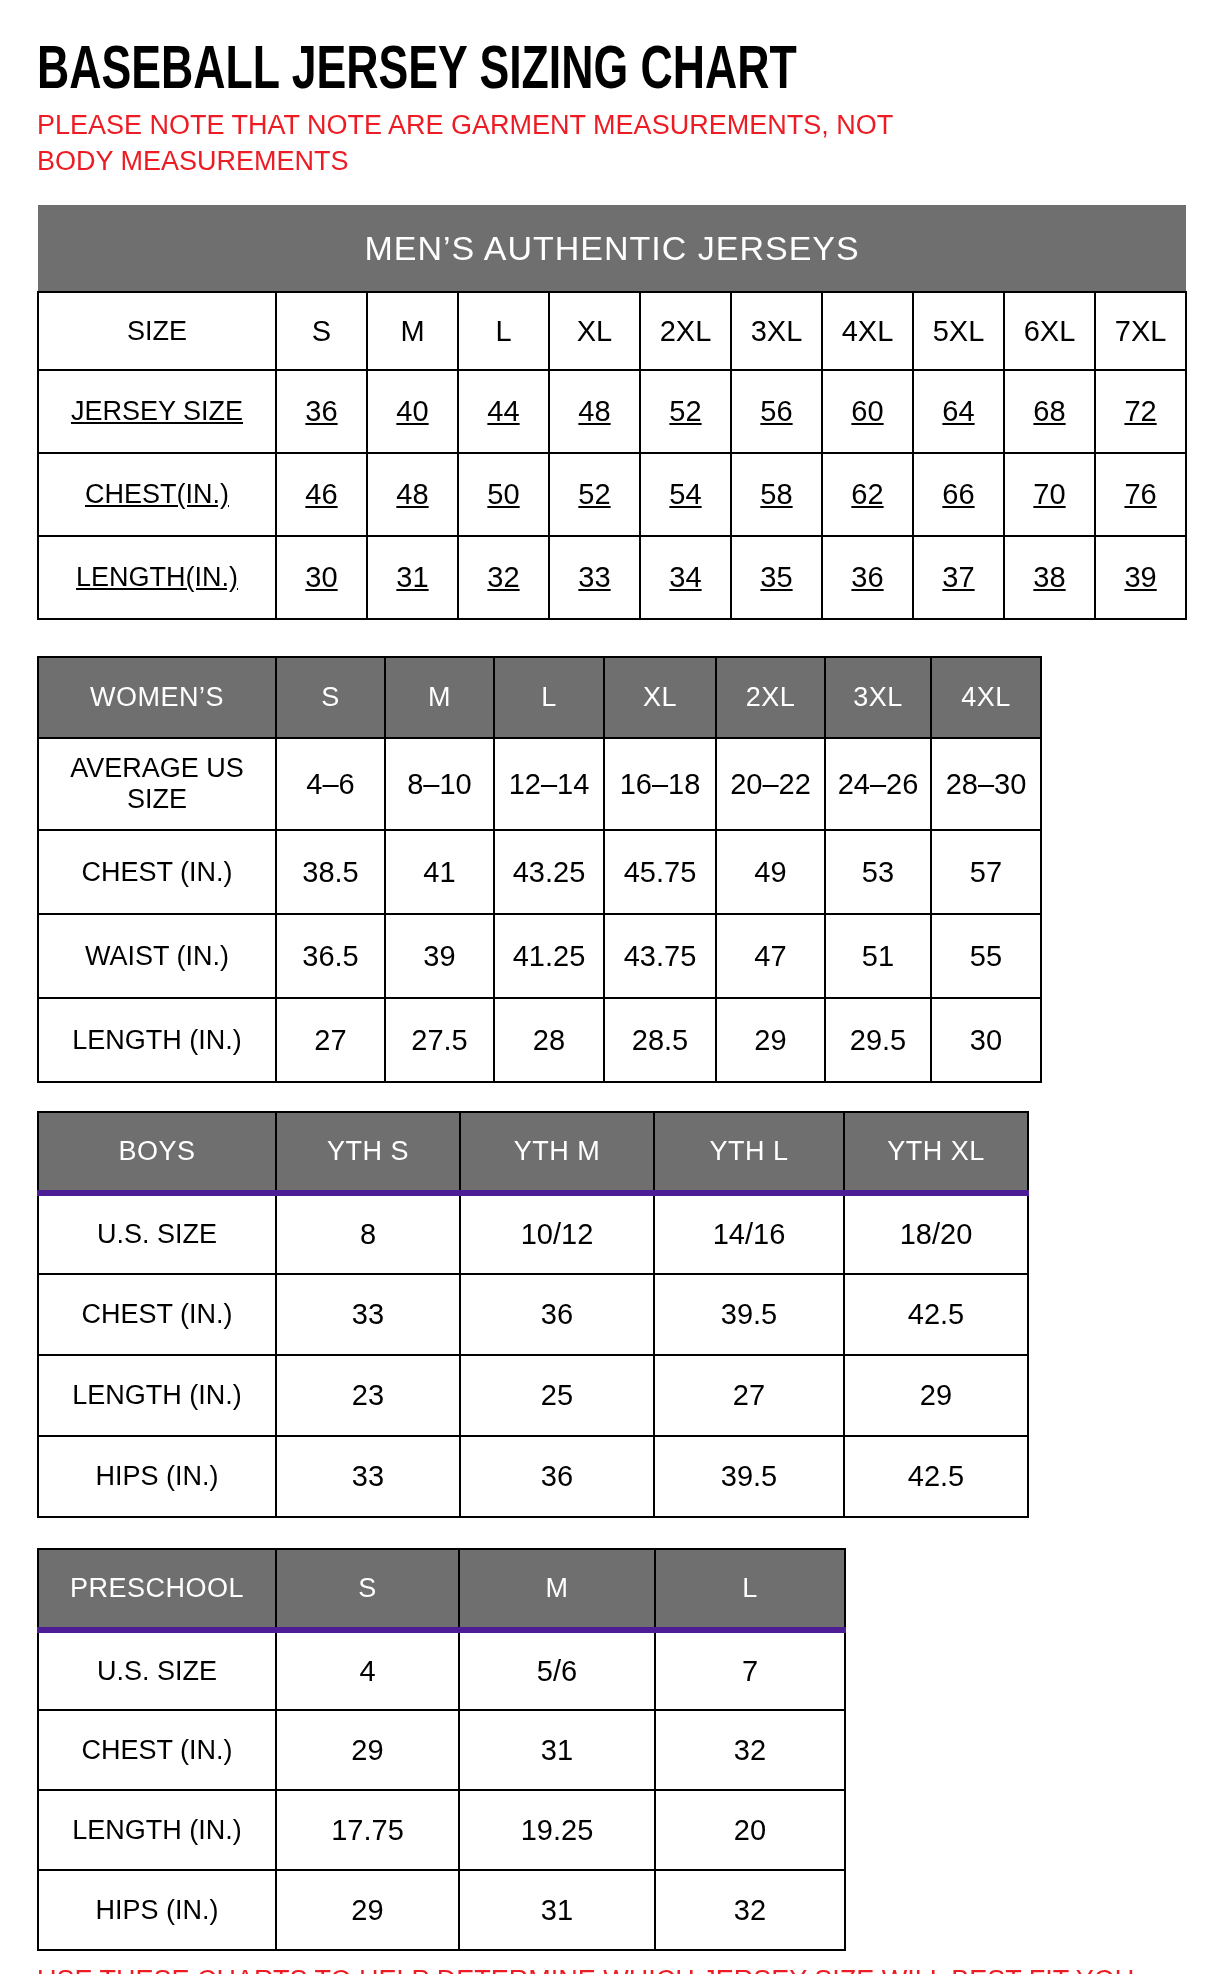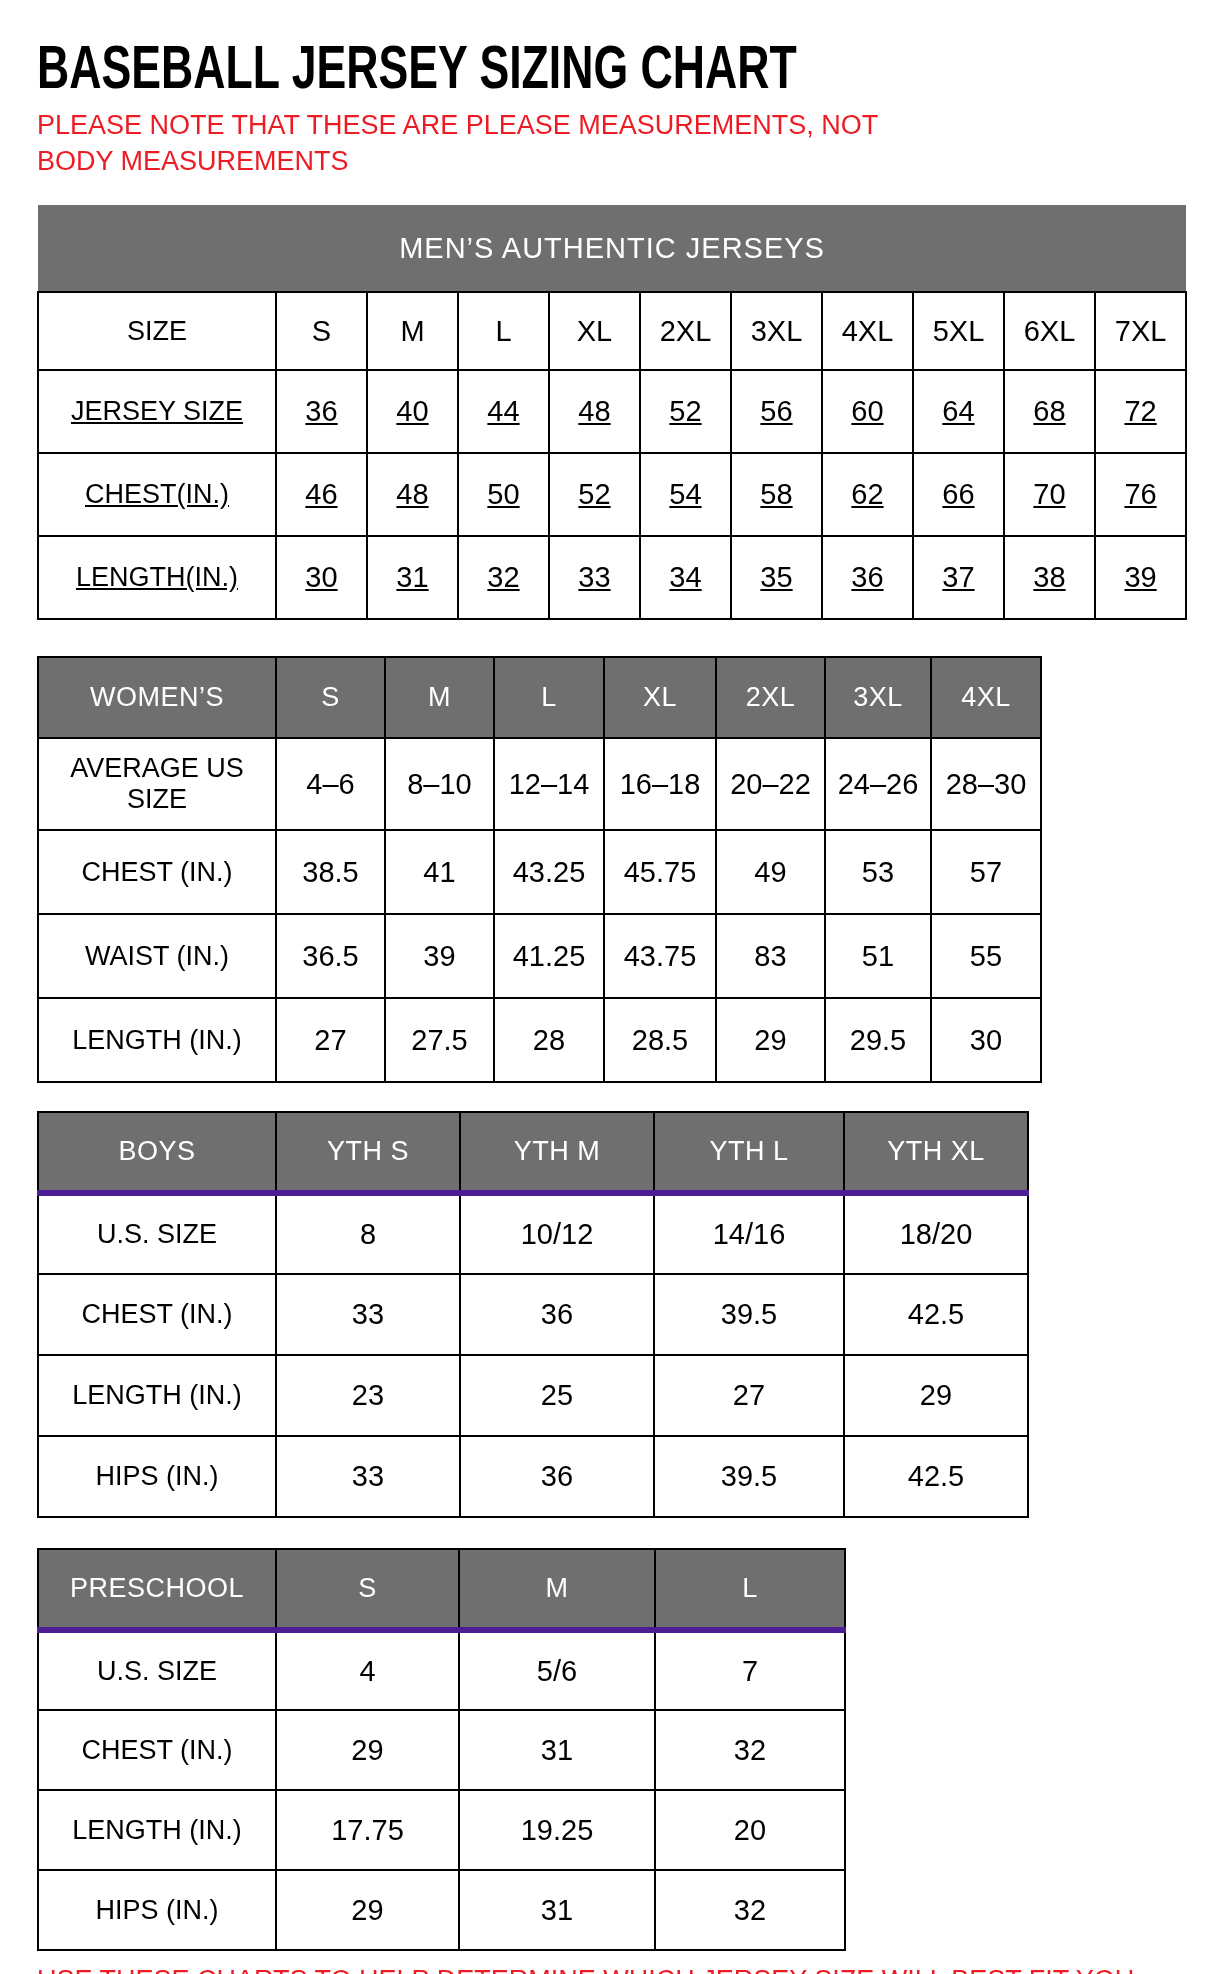--- a/index.html
+++ b/index.html
@@ -43,21 +43,21 @@
     font-size: 29px;
     overflow: hidden;
   }
   .tbl td.lbl { font-size: 27px; line-height: 1.15; }
 
   
   .mens { width: 1148px; margin-bottom: 36px; }
   .mens .banner {
     background: #6f6f70;
     color: #fff;
-    font-size: 29px;
+    font-size: 34px;
     border: none;
     letter-spacing: 1px;
   }
   .mens tr.banner-row { height: 87px; }
   .mens tr.size-row   { height: 78px; border-radius: 23px; }
   .mens tr.data-row   { height: 83px; text-decoration: underline; }
 
   
   tr.ghead td {
     background: #6f6f70;
@@ -87,21 +87,21 @@
     color: #ed1c24;
     white-space: nowrap;
   }
 </style>
 </head>
 <body>
 
 <div class="page">
 
   <h1 class="title">BASEBALL JERSEY SIZING CHART</h1>
-  <p class="note">PLEASE NOTE THAT THESE ARE PLEASE MEASUREMENTS, NOT BODY MEASUREMENTS</p>
+  <p class="note">PLEASE NOTE THAT NOTE ARE GARMENT MEASUREMENTS, NOT BODY MEASUREMENTS</p>
 
   <table class="tbl mens">
     <colgroup>
       <col style="width:238px">
       <col span="10" style="width:91px">
     </colgroup>
     <tbody>
       <tr class="banner-row">
         <td class="banner" colspan="11">MEN’S AUTHENTIC JERSEYS</td>
       </tr>
@@ -201,21 +201,21 @@
         <td>49</td>
         <td>53</td>
         <td>57</td>
       </tr>
       <tr class="data-row">
         <td class="lbl">WAIST (IN.)</td>
         <td>36.5</td>
         <td>39</td>
         <td>41.25</td>
         <td>43.75</td>
-        <td>83</td>
+        <td>47</td>
         <td>51</td>
         <td>55</td>
       </tr>
       <tr class="data-row">
         <td class="lbl">LENGTH (IN.)</td>
         <td>27</td>
         <td>27.5</td>
         <td>28</td>
         <td>28.5</td>
         <td>29</td>

